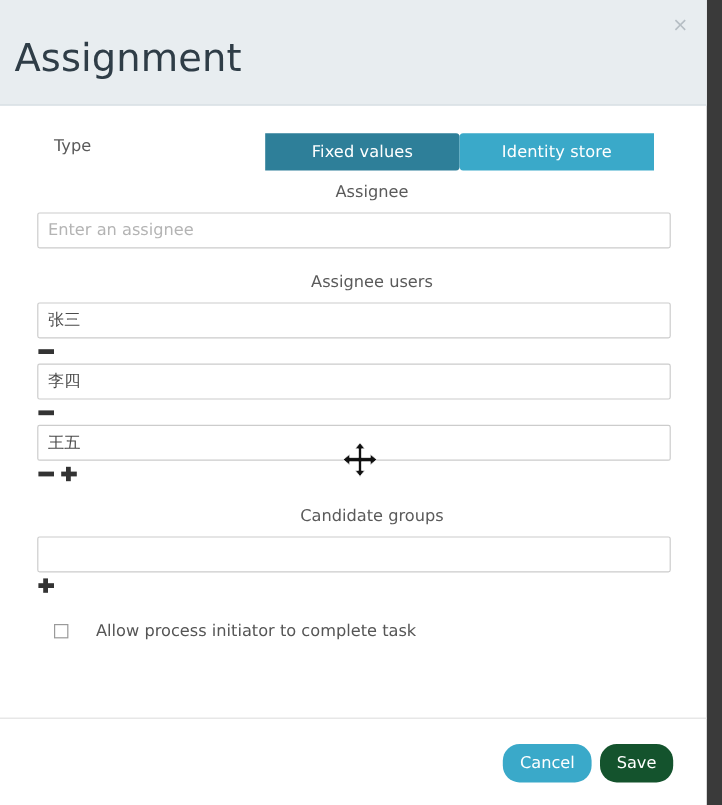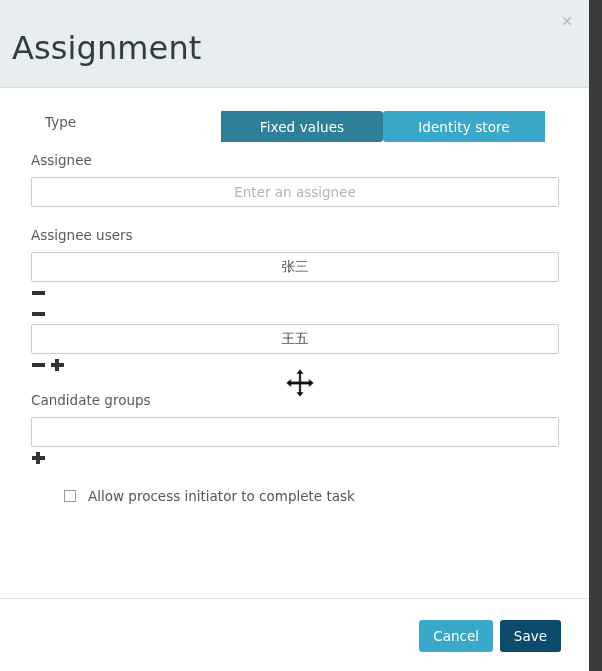--- a/index.html
+++ b/index.html
@@ -98,36 +98,36 @@
   }
   .toggle-btn.left  { border-radius: 3px 0 0 3px; }
   .toggle-btn.right { border-radius: 0 3px 3px 0; }
 
   .field-block { position: relative; }
   .field-label {
     font-size: 13.5px;
     color: #5a5a5a;
     margin-left: 31px;
     display: block;
+    text-align: center;
   }
   .text-input {
     display: block;
     margin-left: 31px;
     width: 528px;
     height: 30px;
     box-sizing: border-box;
     border: 1px solid #cccccc;
     border-radius: 2px;
     background: #ffffff;
     font-size: 13.5px;
     font-family: "DejaVu Sans", "Liberation Sans", sans-serif;
     color: #4a4a4a;
     padding: 0 8px;
     outline: none;
-    text-align: center;
   }
   .text-input::placeholder { color: #b4b4b4; }
 
   .ctrl-row {
     margin-left: 31px;
     height: 21px;
     display: flex;
     align-items: center;
     gap: 4px;
   }
@@ -152,24 +152,24 @@
   .icon-btn .bar-v {
     position: absolute;
     left: 5px;
     top: 5px;
     width: 4px;
     height: 12px;
     background: #333333;
   }
 
   .checkbox-row {
-    margin-left: 64px;
+    margin-left: 45px;
     display: flex;
     align-items: center;
-    gap: 12px;
+    gap: 23px;
   }
   .cb-box {
     width: 12px;
     height: 12px;
     border: 1px solid #9a9a9a;
     background: #ffffff;
     box-sizing: border-box;
     cursor: pointer;
     flex: 0 0 auto;
   }
@@ -186,21 +186,21 @@
     width: 589px;
     height: 73px;
     border-top: 1px solid #e2e2e2;
     box-sizing: border-box;
   }
   .footer-btn {
     position: absolute;
     top: 21px;
     height: 32px;
     border: none;
-    border-radius: 3px;
+    border-radius: 14px;
     color: #ffffff;
     font-size: 13.5px;
     font-family: "DejaVu Sans", "Liberation Sans", sans-serif;
     cursor: pointer;
     padding: 0 14px;
   }
   #cancel-button { right: 96px; }
   #save-button   { right: 28px; }
 
   
@@ -241,20 +241,21 @@
     <div class="field-block" style="margin-top:20px;">
       <label class="field-label">Assignee users</label>
 
       <input class="text-input" type="text" style="margin-top: 9px;" value="张三">
       <div class="ctrl-row">
         <button class="icon-btn">
             <span class="bar-h"></span>
           </button>
       </div>
 
+      <input class="text-input" type="text" value="李四" style="">
       <div class="ctrl-row">
         <button class="icon-btn">
             <span class="bar-h"></span>
           </button>
       </div>
 
       <input class="text-input" type="text" value="王五" style="">
       <div class="ctrl-row">
         <button class="icon-btn">
             <span class="bar-h"></span>
@@ -279,21 +280,21 @@
 
     <div class="checkbox-row" style="margin-top:20px;">
       <span class="cb-box" id="allow-initiator-box"></span>
       <span class="cb-label">Allow process initiator to complete task</span>
     </div>
 
   </div>
 
   <div class="modal-footer">
     <button class="footer-btn" id="cancel-button" style="background: rgb(58, 169, 201);">Cancel</button>
-    <button class="footer-btn" id="save-button" style="background: #0c4a6e;">Save</button>
+    <button class="footer-btn" id="save-button" style="background: #14532d;">Save</button>
   </div>
 
 </div>
 
 <svg id="move-cursor" viewBox="0 0 30 30" style="left: 285px; top: 368px;">
   <g fill="#111111" stroke="#ffffff" stroke-width="0.6">
     <path d="M15 1 L19 6 L16.3 6 L16.3 13.3 L23.6 13.3 L23.6 10.6 L29 15 L23.6 19.4 L23.6 16.7 L16.3 16.7 L16.3 24 L19 24 L15 29 L11 24 L13.7 24 L13.7 16.7 L6.4 16.7 L6.4 19.4 L1 15 L6.4 10.6 L6.4 13.3 L13.7 13.3 L13.7 6 L11 6 Z"></path>
   </g>
 </svg>
 

